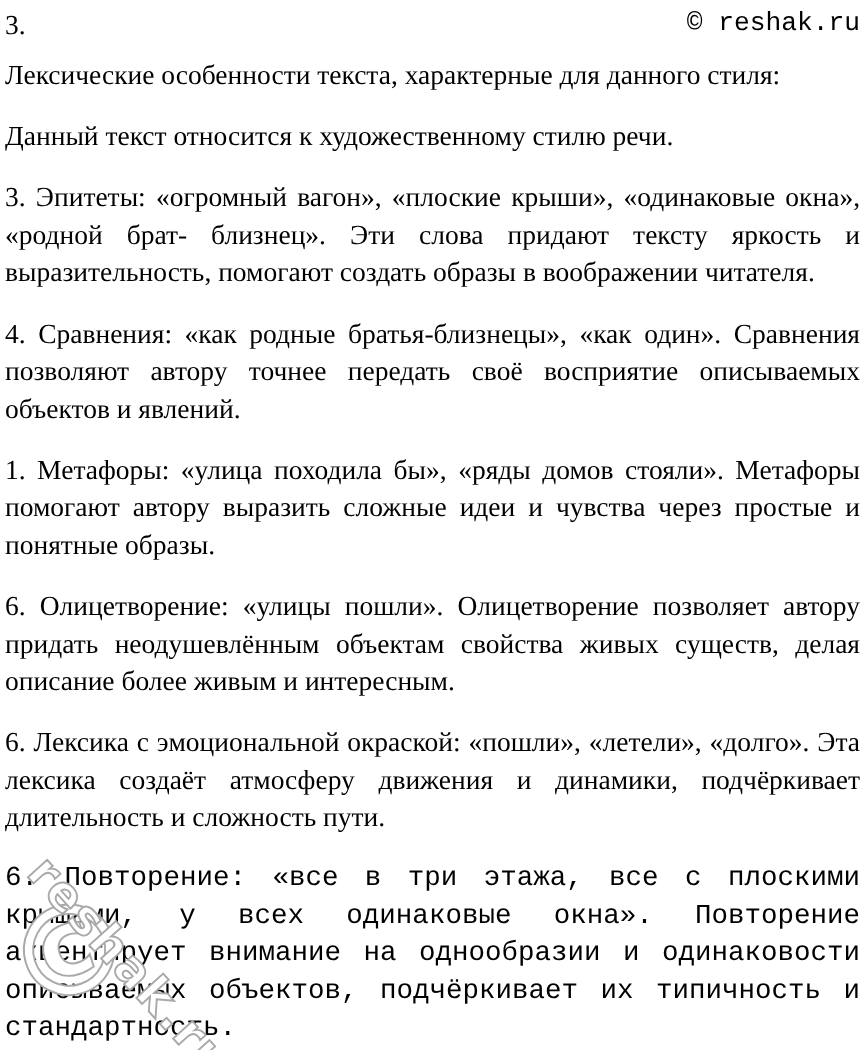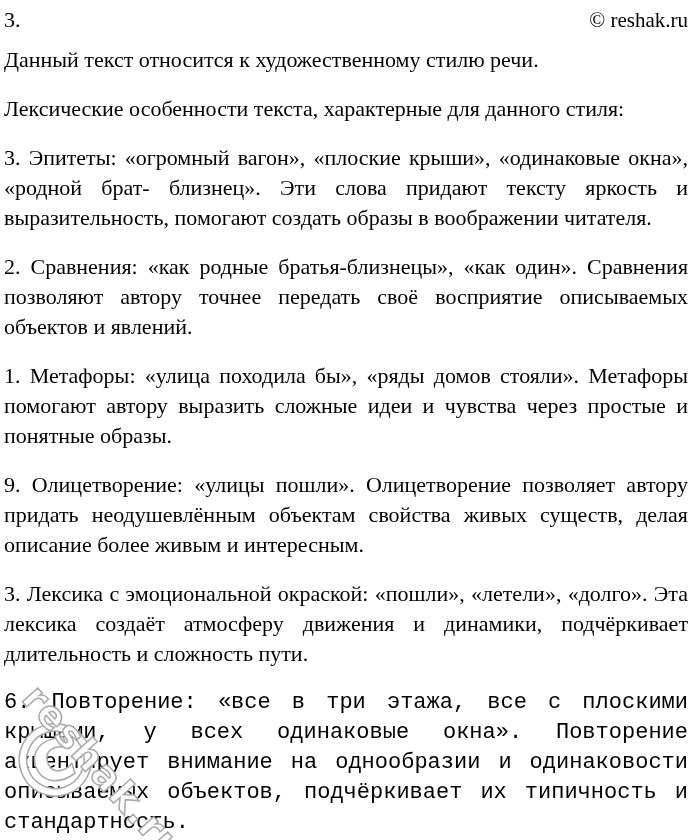--- a/index.html
+++ b/index.html
@@ -25,21 +25,21 @@
     position: relative;
   }
   .header {
     display: flex;
     justify-content: space-between;
     align-items: flex-start;
     line-height: 30px;
     margin-bottom: 10px;
   }
   .header .page-num { font-size: 22px; }
-  .header .copy { font-size: 21px; }
+  .header .copy { font-size: 21px; font-family: Liberation Mono, monospace; }
   p.doc-par {
     margin: 0 0 19px 0;
     text-align: justify;
     text-align-last: left;
   }
   p.doc-par:last-of-type { margin-bottom: 16px; font-family: Liberation Mono, monospace; }
 
   
   .watermark { pointer-events: none; }
   .wm-text {
@@ -74,33 +74,33 @@
 </head>
 <body>
 
 <div class="page">
 
   <div class="header">
     <span class="page-num">3.</span>
     <span class="copy">© reshak.ru</span>
   </div>
 
+  <p class="doc-par">Лексические особенности текста, характерные для данного стиля:</p>
+
   <p class="doc-par">Данный текст относится к художественному стилю речи.</p>
-
-  <p class="doc-par">Лексические особенности текста, характерные для данного стиля:</p>
 
   <p class="doc-par">3. Эпитеты: «огромный вагон», «плоские крыши», «одинаковые окна», «родной брат- близнец». Эти слова придают тексту яркость и выразительность, помогают создать образы в воображении читателя.</p>
 
-  <p class="doc-par">2. Сравнения: «как родные братья-близнецы», «как один». Сравнения позволяют автору точнее передать своё восприятие описываемых объектов и явлений.</p>
+  <p class="doc-par">4. Сравнения: «как родные братья-близнецы», «как один». Сравнения позволяют автору точнее передать своё восприятие описываемых объектов и явлений.</p>
 
   <p class="doc-par">1. Метафоры: «улица походила бы», «ряды домов стояли». Метафоры помогают автору выразить сложные идеи и чувства через простые и понятные образы.</p>
 
-  <p class="doc-par">9. Олицетворение: «улицы пошли». Олицетворение позволяет автору придать неодушевлённым объектам свойства живых существ, делая описание более живым и интересным.</p>
+  <p class="doc-par">6. Олицетворение: «улицы пошли». Олицетворение позволяет автору придать неодушевлённым объектам свойства живых существ, делая описание более живым и интересным.</p>
 
-  <p class="doc-par">3. Лексика с эмоциональной окраской: «пошли», «летели», «долго». Эта лексика создаёт атмосферу движения и динамики, подчёркивает длительность и сложность пути.</p>
+  <p class="doc-par">6. Лексика с эмоциональной окраской: «пошли», «летели», «долго». Эта лексика создаёт атмосферу движения и динамики, подчёркивает длительность и сложность пути.</p>
 
   <p class="doc-par">6. Повторение: «все в три этажа, все с плоскими крышами, у всех одинаковые окна». Повторение акцентирует внимание на однообразии и одинаковости описываемых объектов, подчёркивает их типичность и стандартность.</p>
 
   <div class="watermark" aria-hidden="true">
     <span class="wm-copyright">©</span>
     <span class="wm-text">reshak.ru</span>
   </div>
 
 </div>
 

